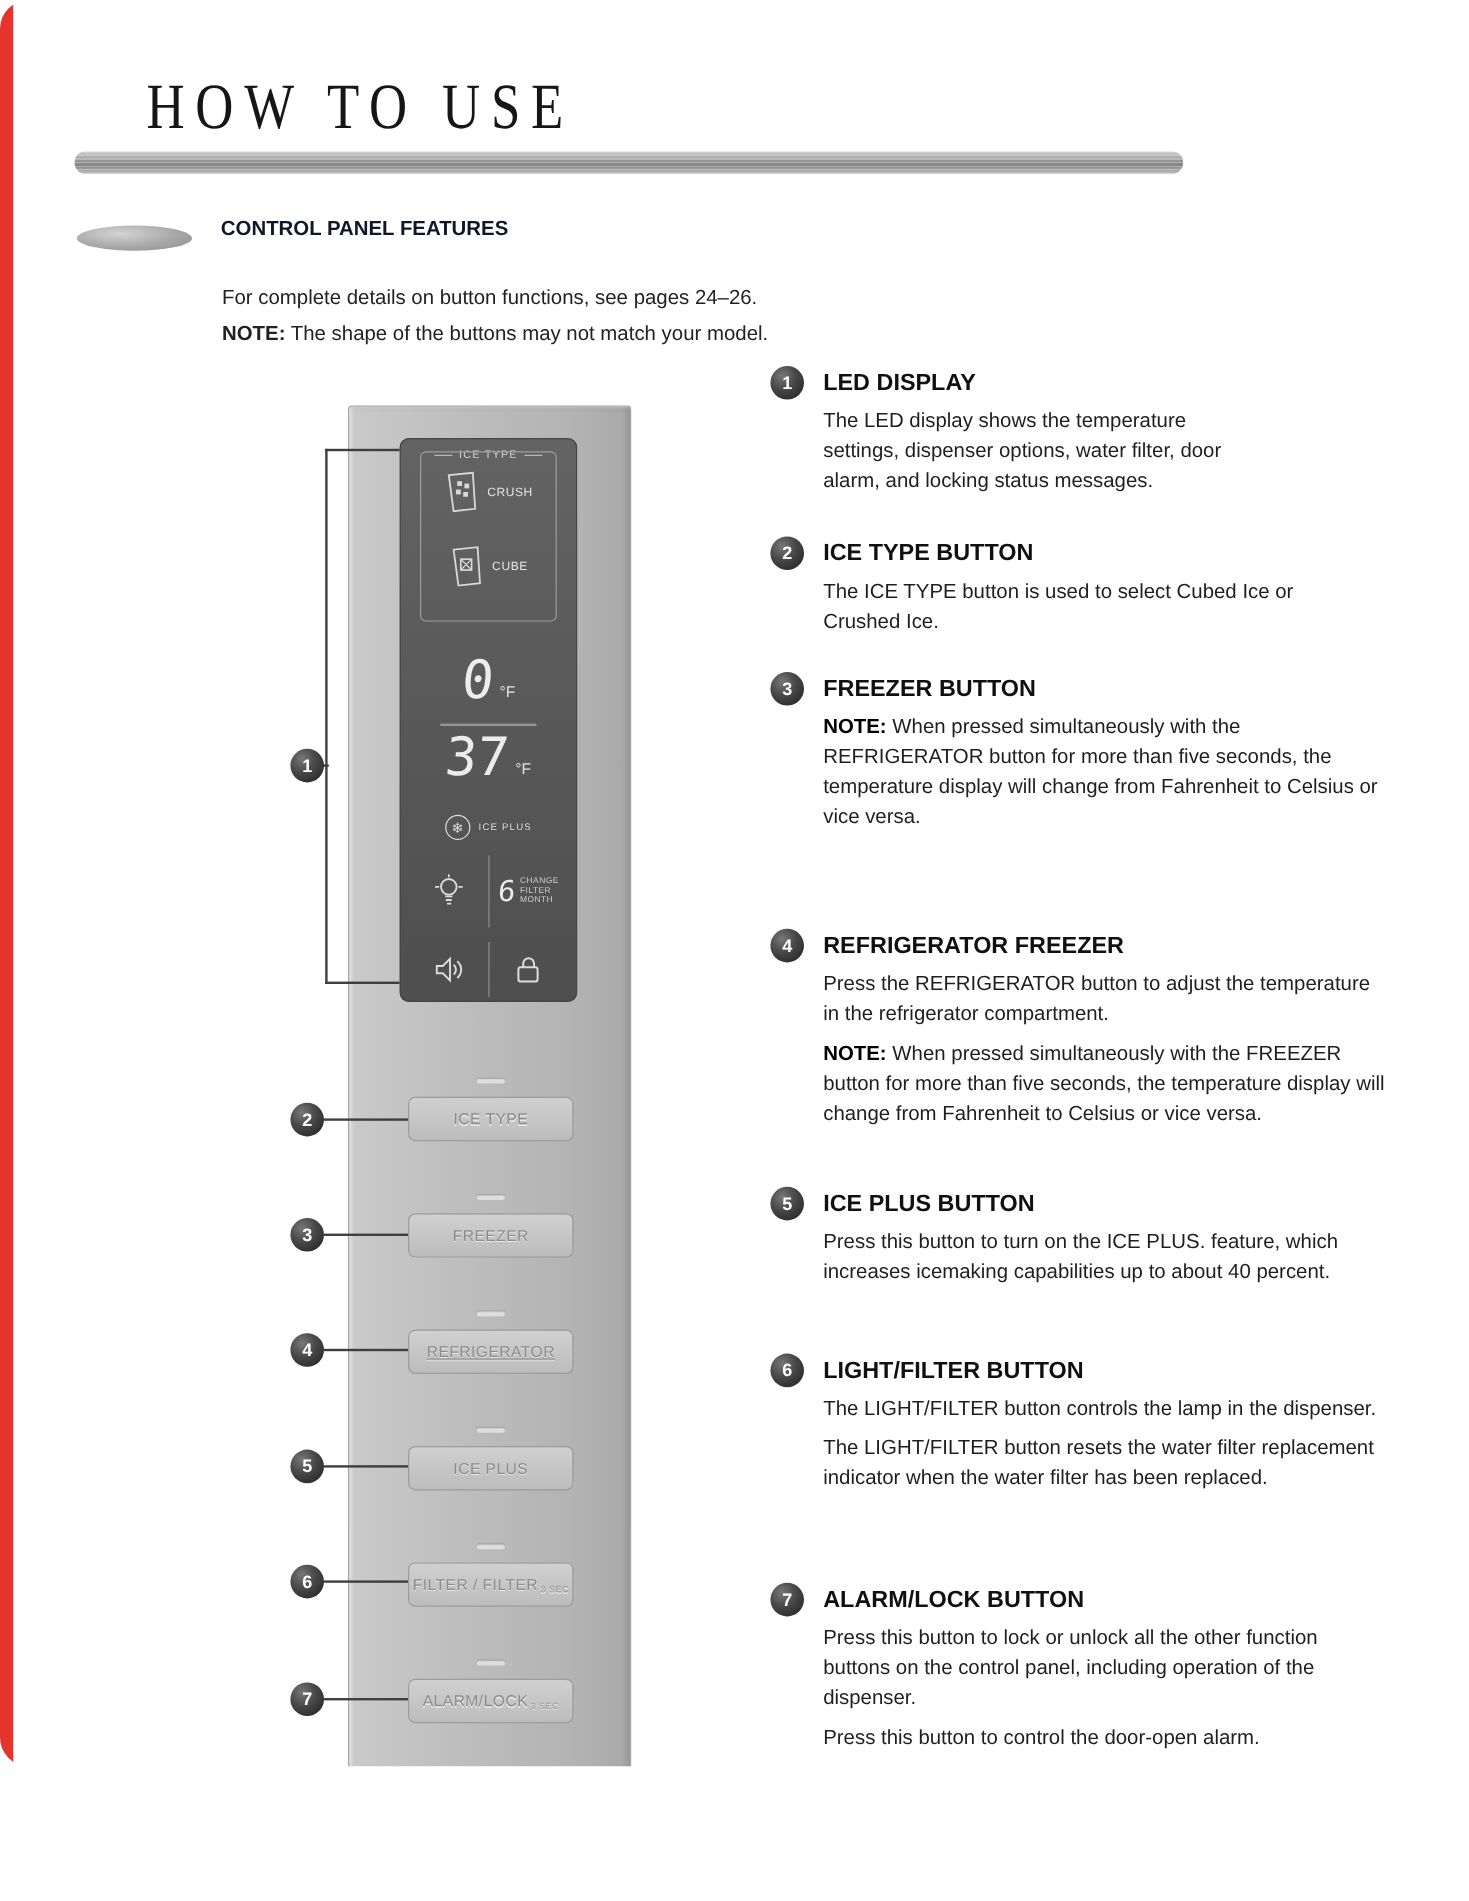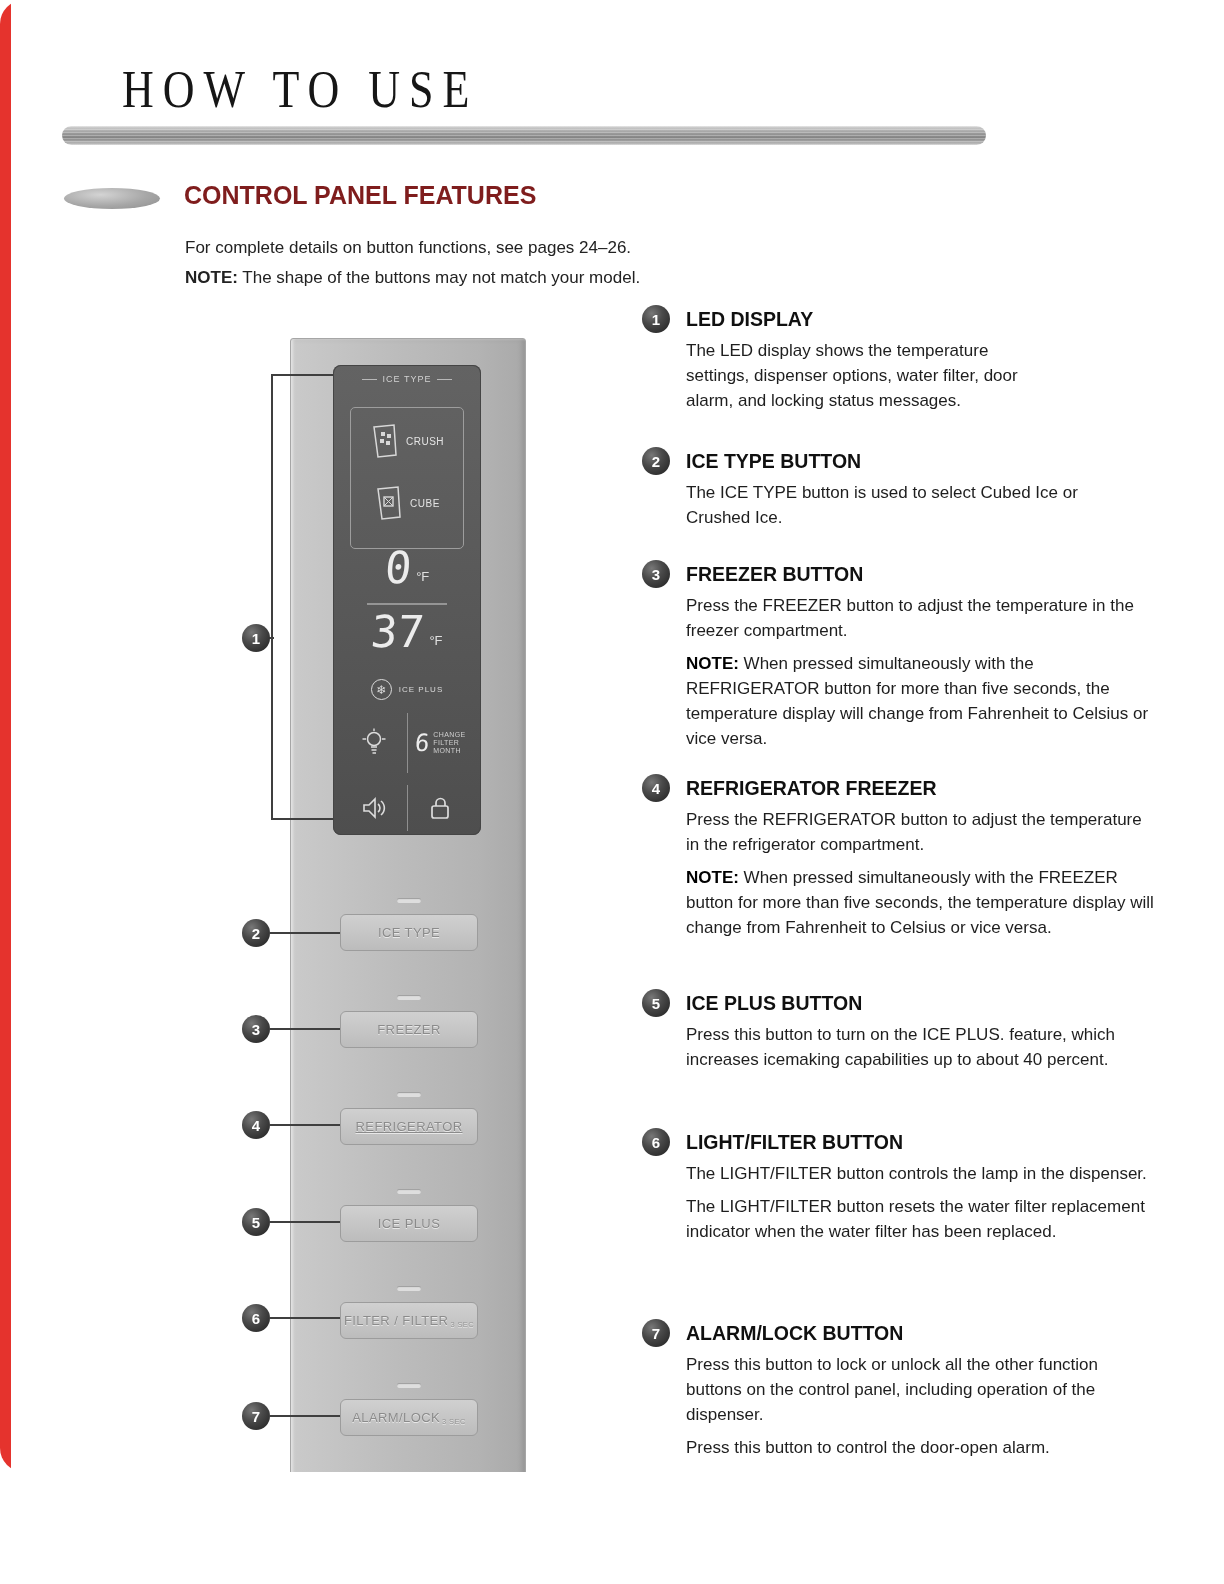--- a/index.html
+++ b/index.html
@@ -12,40 +12,40 @@
   .header-title{position:absolute;left:122px;top:58px;font-family:"Liberation Serif",serif;
         font-size:44px;font-weight:400;letter-spacing:9px;color:#161616;
         transform:scaleY(1.22);transform-origin:left top;}
 
   .title-bar{position:absolute;left:62px;top:126px;width:924px;height:19px;border-radius:10px;
         background-image:repeating-linear-gradient(180deg,rgba(255,255,255,.28) 0 1px,rgba(0,0,0,0) 1px 3px),
         linear-gradient(180deg,#d6d6d6 0%,#9a9a9a 38%,#848484 62%,#c4c4c4 100%);}
 
   .section-ellipse{position:absolute;left:64px;top:188px;width:96px;height:21px;border-radius:50%;
         background:radial-gradient(ellipse at 38% 32%,#d4d4d4 0%,#a7a7a7 55%,#8d8d8d 100%);}
-  .section-title{position:absolute;left:184px;top:181px;font-size:25px;font-weight:bold;color:#7f1d1d;}
+  .section-title{position:absolute;left:184px;top:181px;font-size:17px;font-weight:bold;color:#0f172a;}
 
   .intro-1{position:absolute;left:185px;top:238px;font-size:17px;color:#222;}
   .intro-2{position:absolute;left:185px;top:268px;font-size:17px;color:#222;}
 
   
   .panel{position:absolute;left:290px;top:338px;width:236px;height:1172px;border-radius:3px;
         border:1px solid #a6a6a6;
         background:linear-gradient(90deg,#cacaca 0%,#bcbcbc 45%,#b3b3b3 80%,#a9a9a9 100%);
         box-shadow:inset 2px 0 3px rgba(255,255,255,.5), inset -3px 0 5px rgba(0,0,0,.12);}
 
   .led-display{position:absolute;left:42px;top:26px;width:148px;height:470px;border-radius:8px;
         background:linear-gradient(180deg,#636363,#4e4e4e);box-shadow:inset 0 0 0 1px #454545;}
 
   .dsp-header{position:absolute;top:9px;left:0;width:100%;display:flex;align-items:center;
         justify-content:center;gap:6px;}
   .dsp-header-text{font-size:9px;letter-spacing:1px;color:#d2d2d2;}
   .dash{width:15px;height:1px;background:#b8b8b8;}
 
-  .icon-box{position:absolute;left:17px;top:42px;width:114px;height:142px;border:1px solid #9d9d9d;
+  .icon-box{position:absolute;left:17px;top:11px;width:114px;height:142px;border:1px solid #9d9d9d;
         border-radius:5px;}
   .ice-row{position:absolute;left:0;width:100%;display:flex;align-items:center;justify-content:center;gap:8px;}
   .ice-label{font-size:10px;letter-spacing:.5px;color:#e4e4e4;}
 
   .temp{position:absolute;left:0;width:100%;display:flex;justify-content:center;align-items:flex-end;}
   .seg{font-family:"DejaVu Sans Mono",monospace;font-size:44px;line-height:.95;color:#ececec;
         transform:skewX(-5deg);}
   .seg.small{font-size:24px;line-height:1;}
   .unit{font-size:13px;color:#e0e0e0;margin-left:5px;padding-bottom:5px;}
   .temp-div{position:absolute;left:34px;top:238px;width:80px;height:2px;background:#959595;}
@@ -259,21 +259,20 @@
           <p class="feat-p">The ICE TYPE button is used to select Cubed Ice or Crushed Ice.</p>
         </div>
     </section>
 
     <section class="feature" style="top: 563px; width: 515px;">
       <div class="badge feat-badge">
           <span>3</span>
         </div>
       <h3 class="feat-title">FREEZER BUTTON</h3>
       <div class="feat-body">
-          <p class="feat-p">Press the FREEZER button to adjust the temperature in the freezer compartment.</p>
           <p class="feat-p"><b>NOTE: </b>When pressed simultaneously with the REFRIGERATOR button for more than five seconds, the temperature display will change from Fahrenheit to Celsius or vice versa.</p>
         </div>
     </section>
 
     <section class="feature" style="top: 777px; width: 515px;">
       <div class="badge feat-badge">
           <span>4</span>
         </div>
       <h3 class="feat-title">REFRIGERATOR FREEZER</h3>
       <div class="feat-body">

